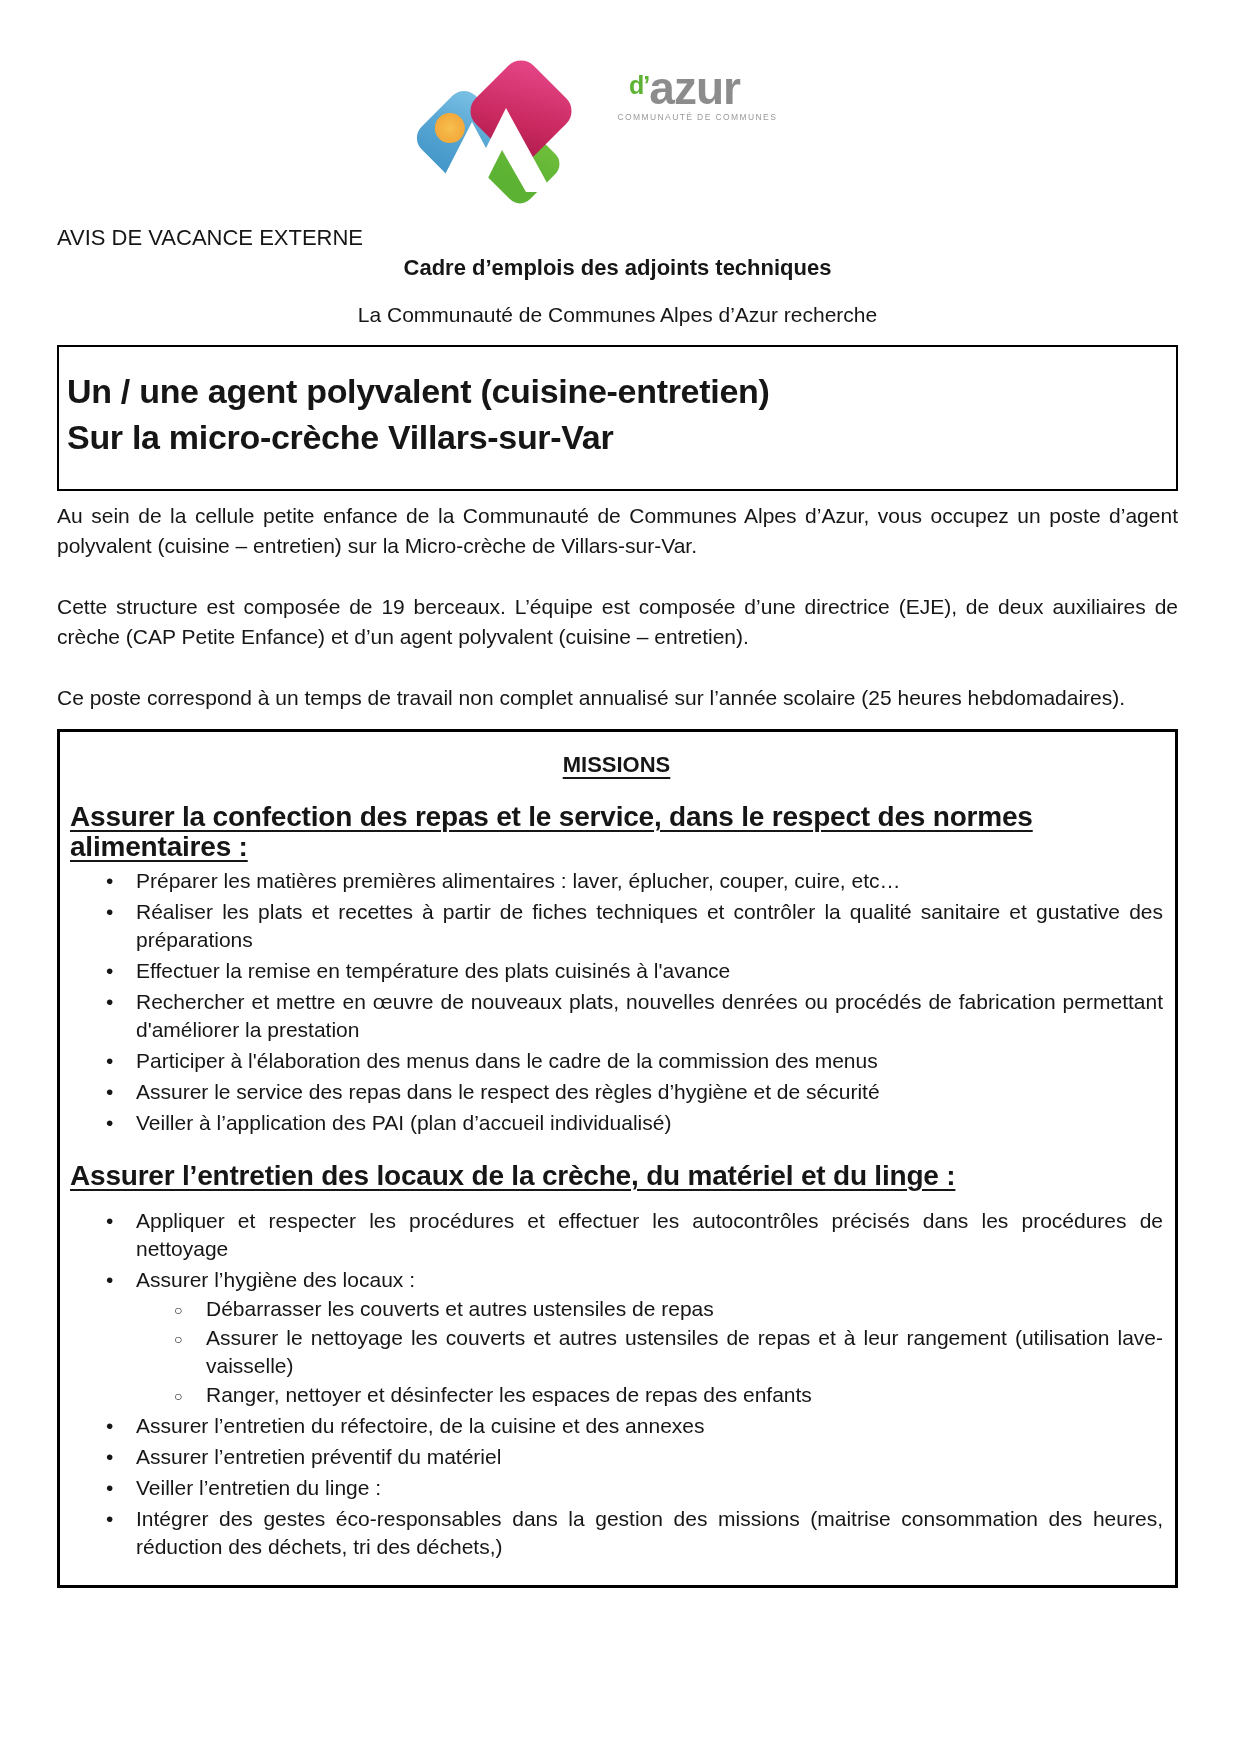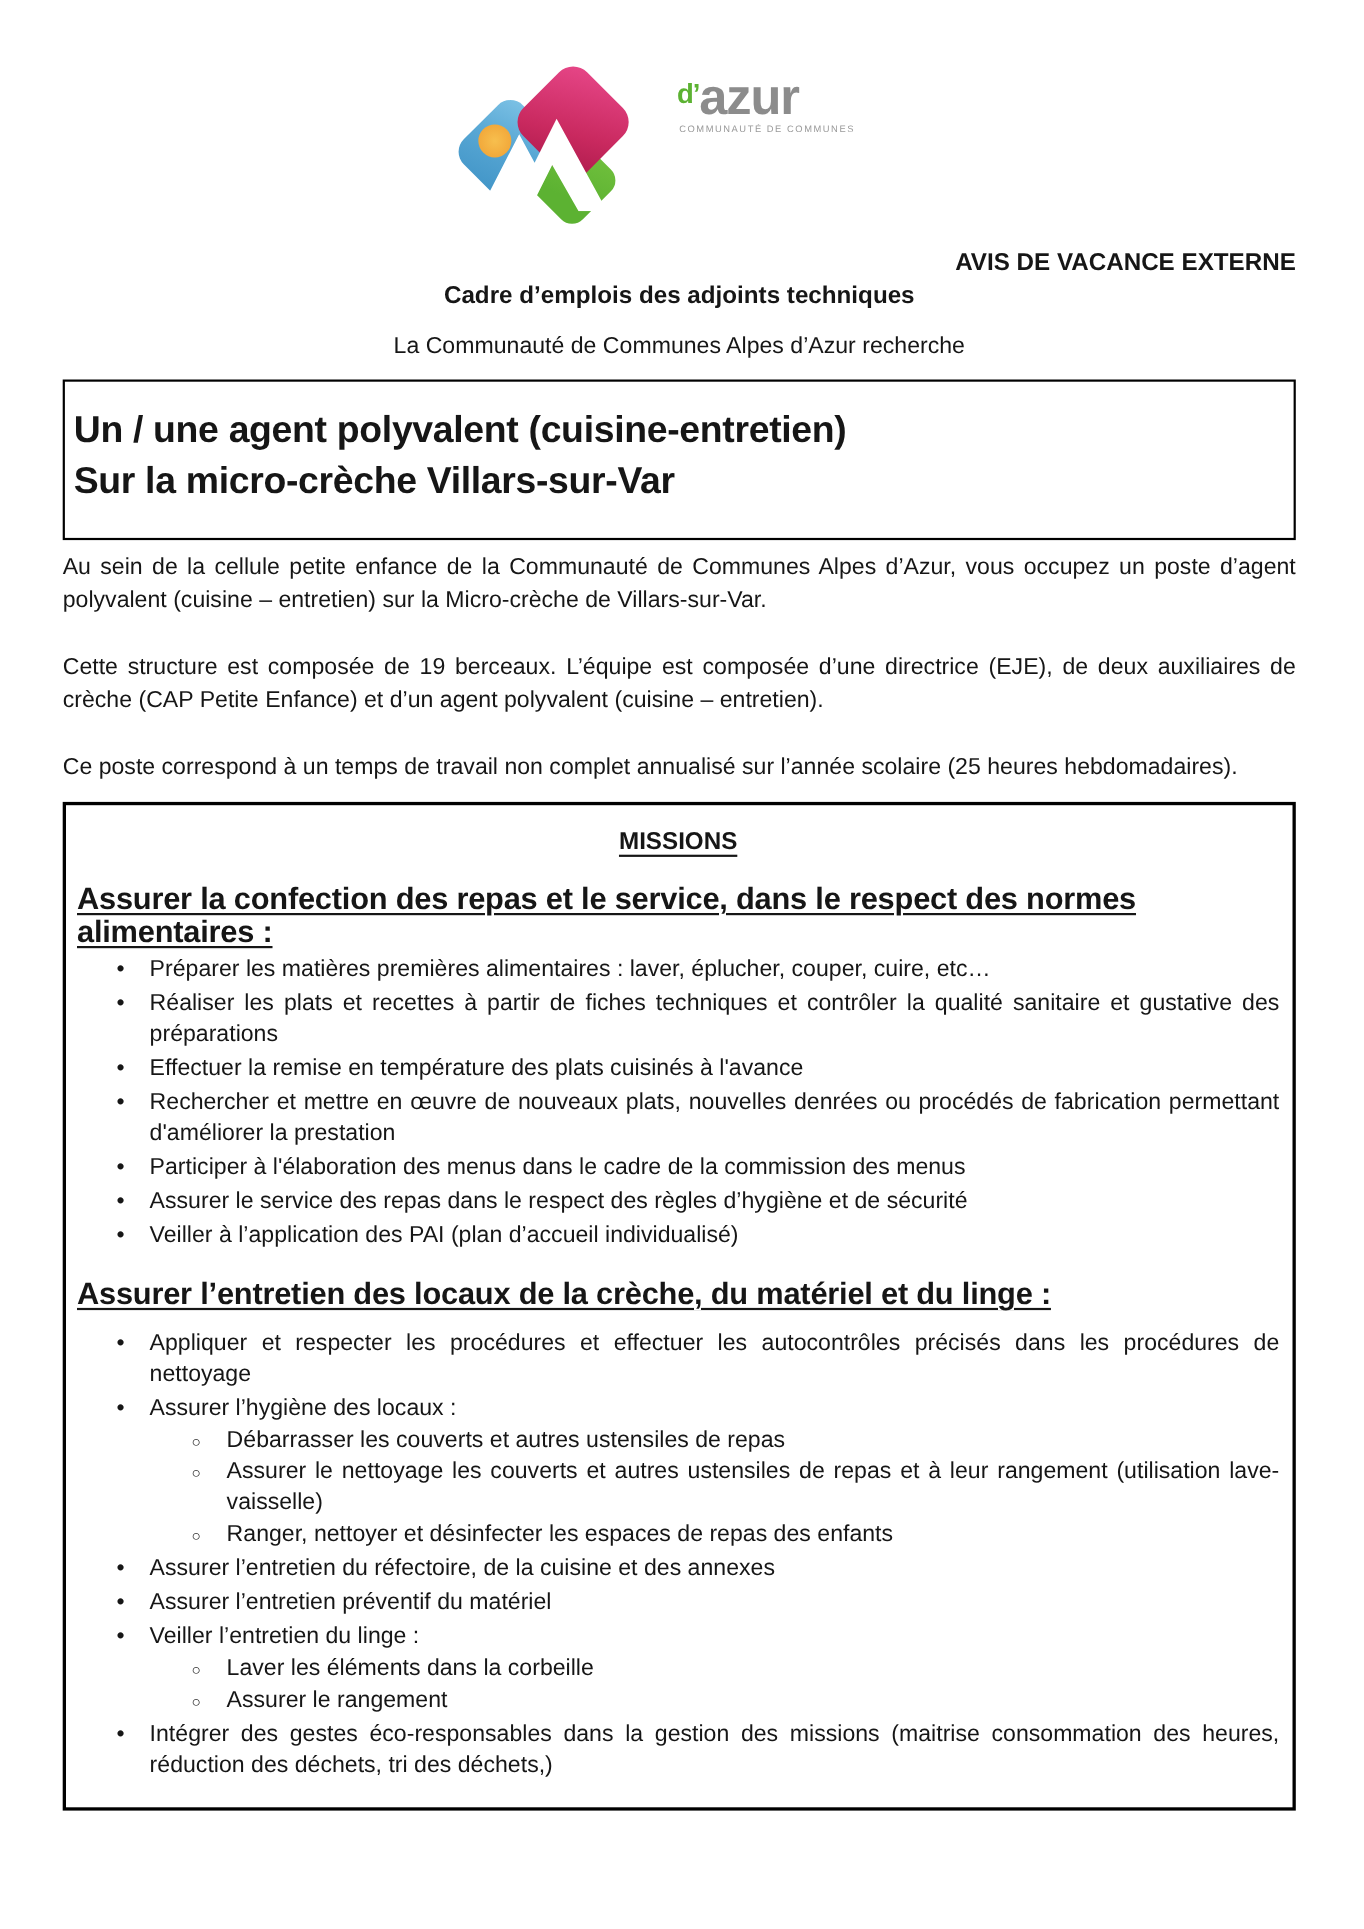--- a/index.html
+++ b/index.html
@@ -36,27 +36,27 @@
     left:66px; top:64px; width:64px; height:64px; border-radius:14px;
     background:linear-gradient(160deg,#74c23e 0%,#5cb232 70%);
     z-index:2;
   }
   .mountain { position:absolute; left:10px; top:38px; width:128px; height:86px; z-index:4; }
   .logo-text { position:absolute; left:152px; top:8px; width:180px; }
   .brand-top { font-weight:bold; font-size:52px; line-height:0.95; color:#3b3b3b; letter-spacing:-2px; white-space:nowrap; }
   .brand-top .initial { color:#4a72b8; font-size:60px; }
   .swoosh { position:absolute; left:-16px; top:52px; width:74px; height:13px; border-radius:7px;
             background:#5cb232; transform:rotate(-7deg); z-index:-1; }
-  .brand-bottom { margin-top:-8px; padding-left:42px; font-weight:bold; white-space:nowrap; }
+  .brand-bottom { margin-top:-8px; padding-left:42px; font-weight:bold; white-space:nowrap;text-align:center; }
   .brand-bottom .prefix { color:#5cb232; font-size:25px; vertical-align:10px; letter-spacing:-1px; }
   .brand-bottom .rest { color:#8c8c8c; font-size:46px; line-height:0.9; letter-spacing:-1px; }
   .tagline { padding-left:44px; margin-top:3px; font-size:8.5px; letter-spacing:1.4px; color:#9a9a9a; white-space:nowrap; }
 
   
-  .notice-1 { margin-top:26px; text-align:right; font-weight:bold; font-size:22px; line-height:1.25; }
+  .notice-1 { margin-top:26px; text-align:left; font-weight:normal; font-size:22px; line-height:1.25; }
   .notice-2 { text-align:center; font-weight:bold; font-size:22px; line-height:1.25; margin-top:2px; }
   .intro-line { text-align:center; font-size:21px; margin-top:22px; }
 
   
   .title-box { border:2px solid #000; margin-top:18px; padding:22px 8px 28px; }
   .title-box .t { text-align:left; font-weight:bold; font-size:34px; line-height:1.35; letter-spacing:-0.3px; }
 
   
   .intro { margin-top:10px; }
   .intro p { font-size:21px; line-height:30px; text-align:justify; }
@@ -150,23 +150,20 @@
           <div class="section-heading">Assurer l’entretien des locaux de la crèche, du matériel et du linge :</div>
           <ul class="bullets">
             <li><span>Appliquer et respecter les procédures et effectuer les autocontrôles précisés dans les procédures de nettoyage</span></li>
             <li><span>Assurer l’hygiène des locaux :</span><ul class="sub-bullets">
                 <li>Débarrasser les couverts et autres ustensiles de repas</li>
                 <li>Assurer le nettoyage les couverts et autres ustensiles de repas et à leur rangement (utilisation lave-vaisselle)</li>
                 <li>Ranger, nettoyer et désinfecter les espaces de repas des enfants</li>
               </ul></li>
             <li><span>Assurer l’entretien du réfectoire, de la cuisine et des annexes</span></li>
             <li><span>Assurer l’entretien préventif du matériel</span></li>
-            <li><span>Veiller l’entretien du linge :</span><ul class="sub-bullets">
-                <li>Laver les éléments dans la corbeille</li>
-                <li>Assurer le rangement</li>
-              </ul></li>
+            <li><span>Veiller l’entretien du linge :</span></li>
             <li><span>Intégrer des gestes éco-responsables dans la gestion des missions (maitrise consommation des heures, réduction des déchets, tri des déchets,)</span></li>
           </ul>
         </div>
       </div>
   </div>
 
 </div>
 
 </body></html>

